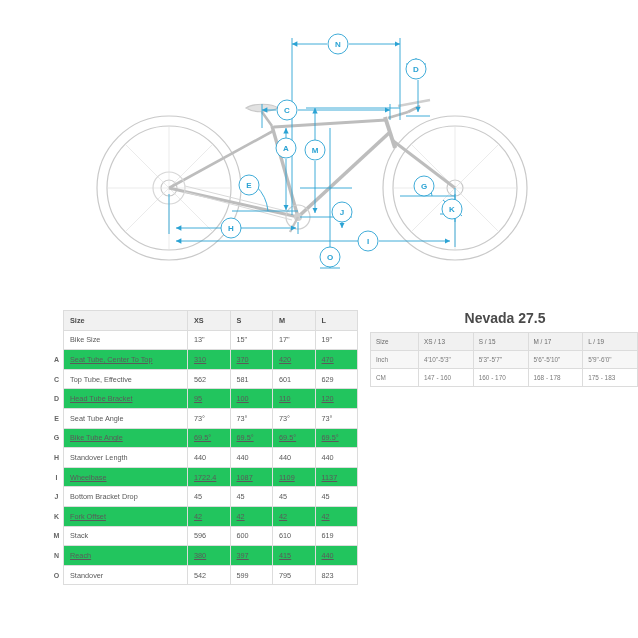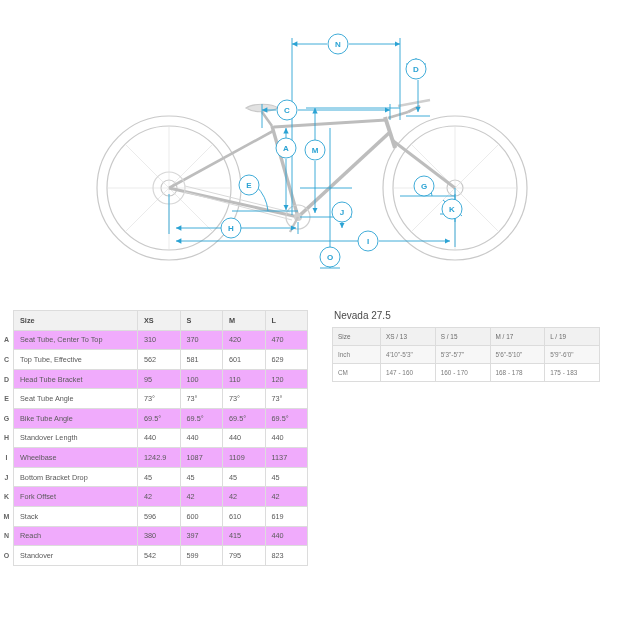--- a/index.html
+++ b/index.html
@@ -21,21 +21,22 @@
     top: 0;
     width: 638px;
     height: 300px;
   }
   .tables-wrap {
     position: absolute;
     top: 310px;
     left: 0;
     width: 638px;
     display: flex;
-    gap: 24px;
+    gap: 12px;
+    padding-left: 50px;
     box-sizing: border-box;
   }
   table {
     border-collapse: collapse;
     font-size: 7.5px;
   }
   
   .geo-table {
     width: 272px;
     table-layout: fixed;
@@ -68,38 +69,40 @@
   }
   .geo-table thead th.c-label,
   .geo-table thead th.c-val {
     font-weight: bold;
     font-size: 7.3px;
     color: #4a4a4a;
   }
   .geo-table thead th.c-label { padding-left: 6px; }
   .geo-table thead th.c-val { padding-left: 6px; }
   .geo-table tbody tr.row-even td:not(.c-letter) {
-    background: #f0abfc;
+    background: #22c55e;
+    text-decoration: underline;
   }
   .geo-table tbody tr.row-odd td:not(.c-letter) {
     background: #ffffff;
   }
   .geo-table thead th:not(.c-letter) {
     background: #f1f1f1;
   }
 
   
   .size-block {
     width: 268px;
   }
   .size-title {
-    font-size: 10px;
-    font-weight: normal;
+    font-size: 14px;
+    font-weight: bold;
     color: #4a4a4a;
     margin: 0 0 6px 2px;
+    text-align: center;
   }
   .size-table {
     width: 268px;
     table-layout: fixed;
   }
   .size-table td, .size-table th {
     border: 1px solid #dcdcdc;
     padding: 0 0 0 5px;
     height: 17px;
     font-weight: normal;
@@ -301,20 +304,28 @@
       <tr>
         <th class="c-letter"></th>
         <th class="c-label">Size</th>
         <th class="c-val">XS</th>
         <th class="c-val">S</th>
         <th class="c-val">M</th>
         <th class="c-val">L</th>
       </tr>
     </thead>
     <tbody>
+      <tr class="row-odd">
+        <td class="c-letter"></td>
+        <td class="c-label">Bike Size</td>
+        <td class="c-val">13"</td>
+        <td class="c-val">15"</td>
+        <td class="c-val">17"</td>
+        <td class="c-val">19"</td>
+      </tr>
       <tr class="row-even">
         <td class="c-letter">A</td>
         <td class="c-label">Seat Tube, Center To Top</td>
         <td class="c-val">310</td>
         <td class="c-val">370</td>
         <td class="c-val">420</td>
         <td class="c-val">470</td>
       </tr>
       <tr class="row-odd">
         <td class="c-letter">C</td>
@@ -352,21 +363,21 @@
         <td class="c-letter">H</td>
         <td class="c-label">Standover Length</td>
         <td class="c-val">440</td>
         <td class="c-val">440</td>
         <td class="c-val">440</td>
         <td class="c-val">440</td>
       </tr>
       <tr class="row-even">
         <td class="c-letter">I</td>
         <td class="c-label">Wheelbase</td>
-        <td class="c-val">1242.9</td>
+        <td class="c-val">1722.4</td>
         <td class="c-val">1087</td>
         <td class="c-val">1109</td>
         <td class="c-val">1137</td>
       </tr>
       <tr class="row-odd">
         <td class="c-letter">J</td>
         <td class="c-label">Bottom Bracket Drop</td>
         <td class="c-val">45</td>
         <td class="c-val">45</td>
         <td class="c-val">45</td>

